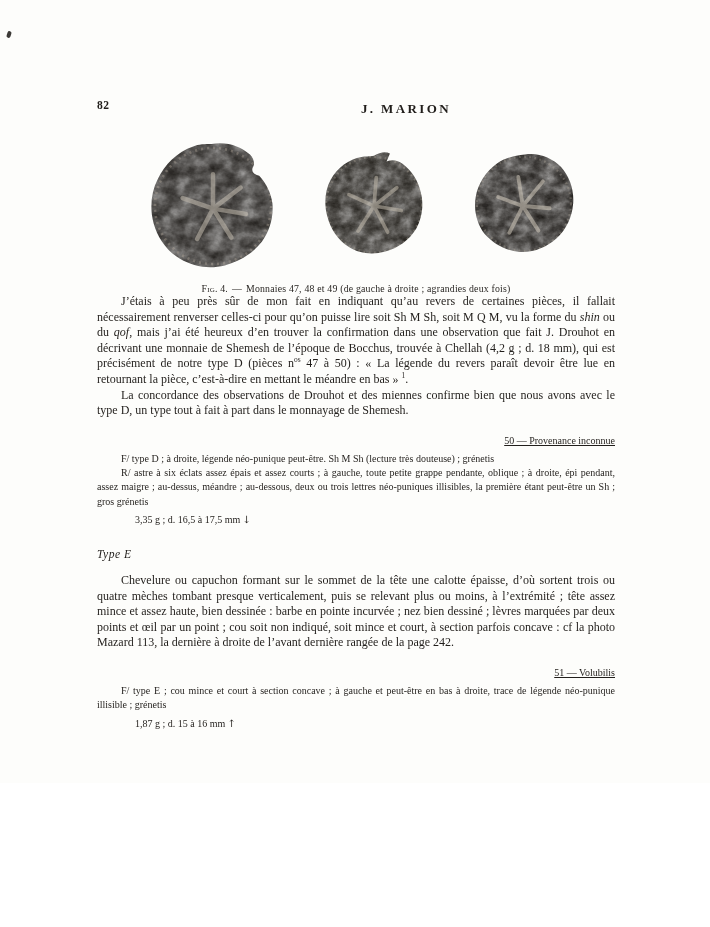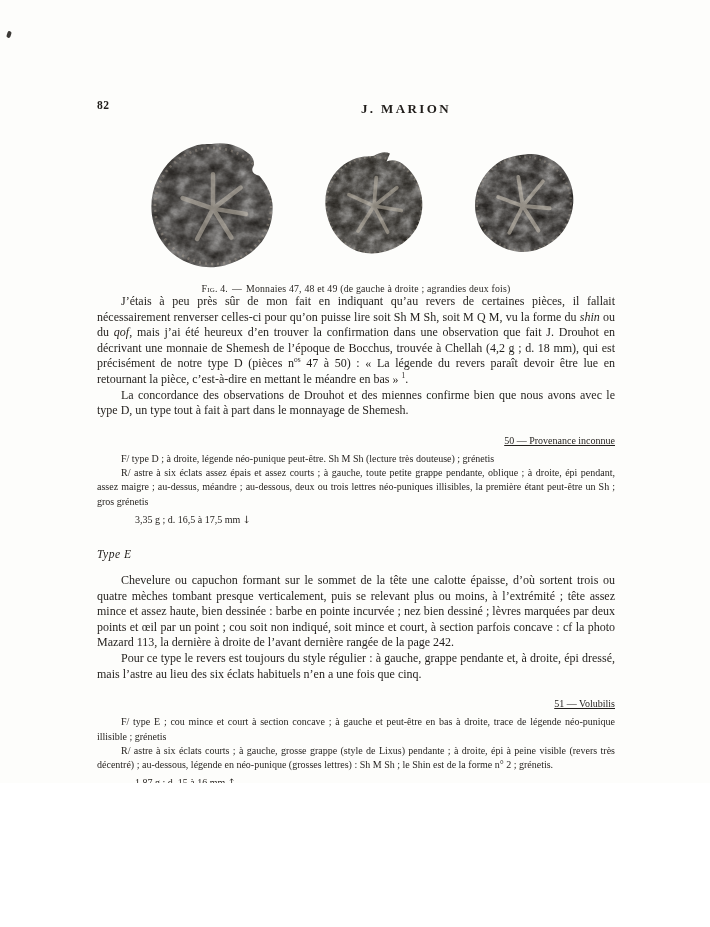--- a/index.html
+++ b/index.html
@@ -155,28 +155,26 @@
       <p class="ehead">50 — Provenance inconnue</p>
       <p>F/ type D ; à droite, légende néo-punique peut-être. Sh M Sh (lecture très douteuse) ; grénetis</p>
       <p>R/ astre à six éclats assez épais et assez courts ; à gauche, toute petite grappe pendante, oblique ; à droite, épi pendant, assez maigre ; au-dessus, méandre ; au-dessous, deux ou trois lettres néo-puniques illisibles, la première étant peut-être un Sh ; gros grénetis</p>
       <p class="emetrics"><span>3,35 g ; d. 16,5 à 17,5 mm</span><span class="arrow">↓</span></p>
     </div>
 
     <div class="typeE">
       <div class="typeE-head">Type E</div>
       <div class="bodytext">
         <p class="p1">Chevelure ou capuchon formant sur le sommet de la tête une calotte épaisse, d’où sortent trois ou quatre mèches tombant presque verticalement, puis se relevant plus ou moins, à l’extrémité ; tête assez mince et assez haute, bien dessinée : barbe en pointe incurvée ; nez bien dessiné ; lèvres marquées par deux points et œil par un point ; cou soit non indiqué, soit mince et court, à section parfois concave : cf la photo Mazard 113, la dernière à droite de l’avant dernière rangée de la page 242.</p>
-        <p class="p2">Pour ce type le revers est toujours du style régulier : à gauche, grappe pendante et, à droite, épi dressé, mais l’astre au lieu des six éclats habituels n’en a une fois que cinq.</p>
       </div>
     </div>
 
     <div class="entry">
       <p class="ehead">51 — Volubilis</p>
       <p>F/ type E ; cou mince et court à section concave ; à gauche et peut-être en bas à droite, trace de légende néo-punique illisible ; grénetis</p>
-      <p>R/ astre à six éclats courts ; à gauche, grosse grappe (style de Lixus) pendante ; à droite, épi à peine visible (revers très décentré) ; au-dessous, légende en néo-punique (grosses lettres) : Sh M Sh ; le Shin est de la forme n° 2 ; grénetis.</p>
       <p class="emetrics"><span>1,87 g ; d. 15 à 16 mm</span><span class="arrow">↑</span></p>
     </div>
 
   </div>
 
   <div class="footnote">
     <div class="fn-rule"></div>
     <p class="fn-text"><sup>1</sup> <span class="sc">Drouhot</span><span> (J.), </span><i>Trouvailles autour de Chellah.</i><span> B.A.M., t. 6, 1966, p. 174 et planche de la p. 175.</span></p>
   </div>
 

